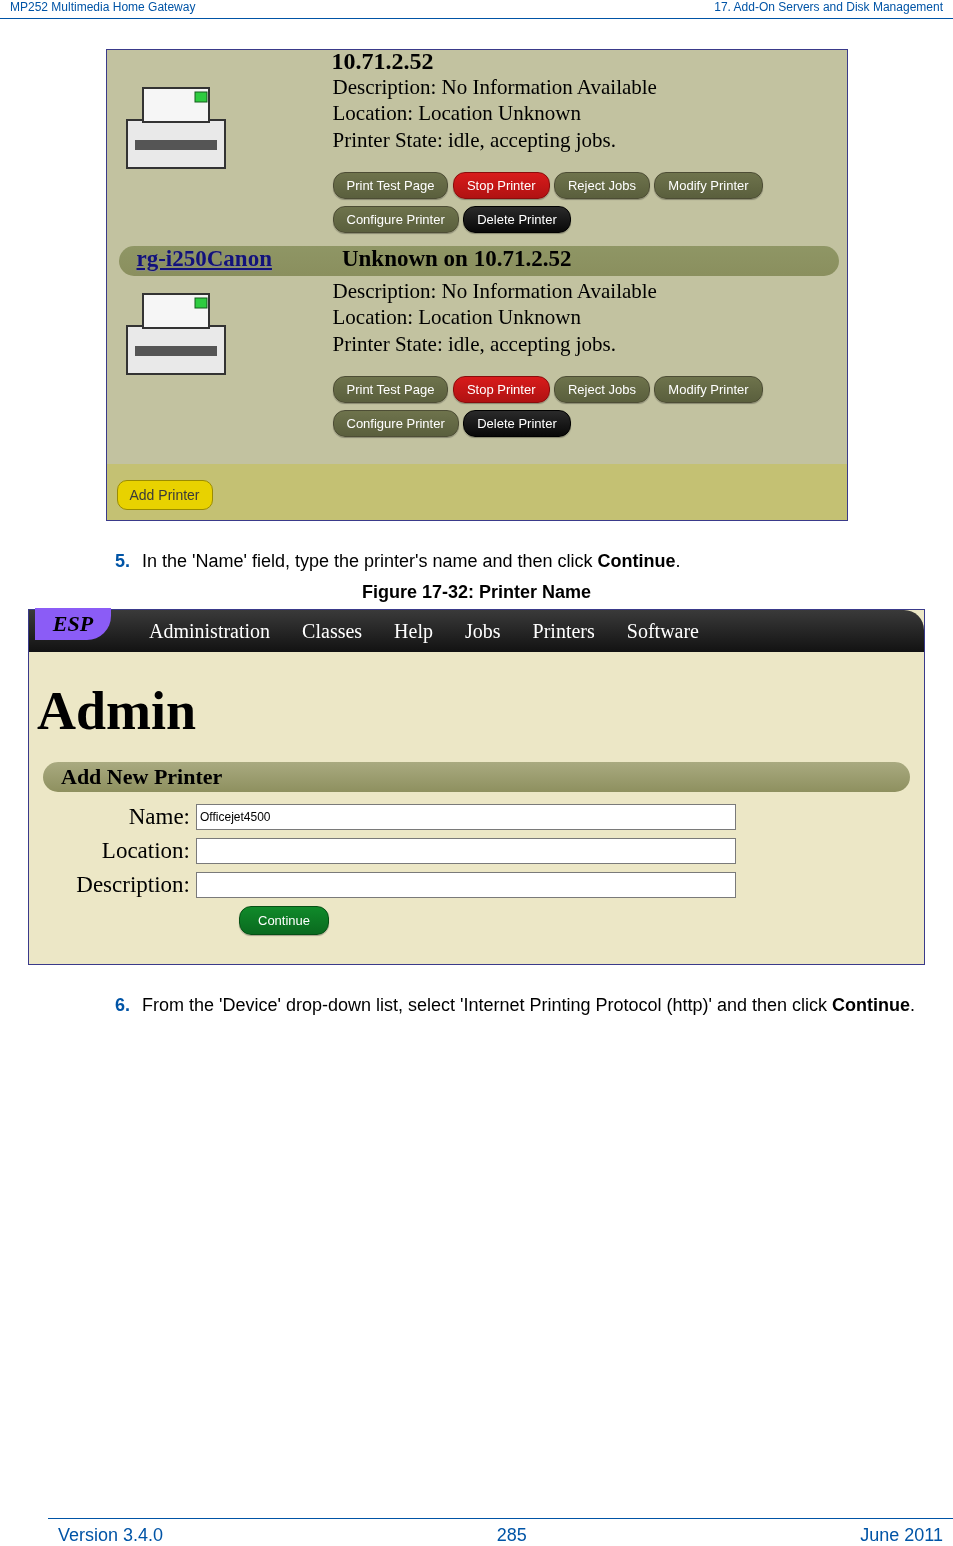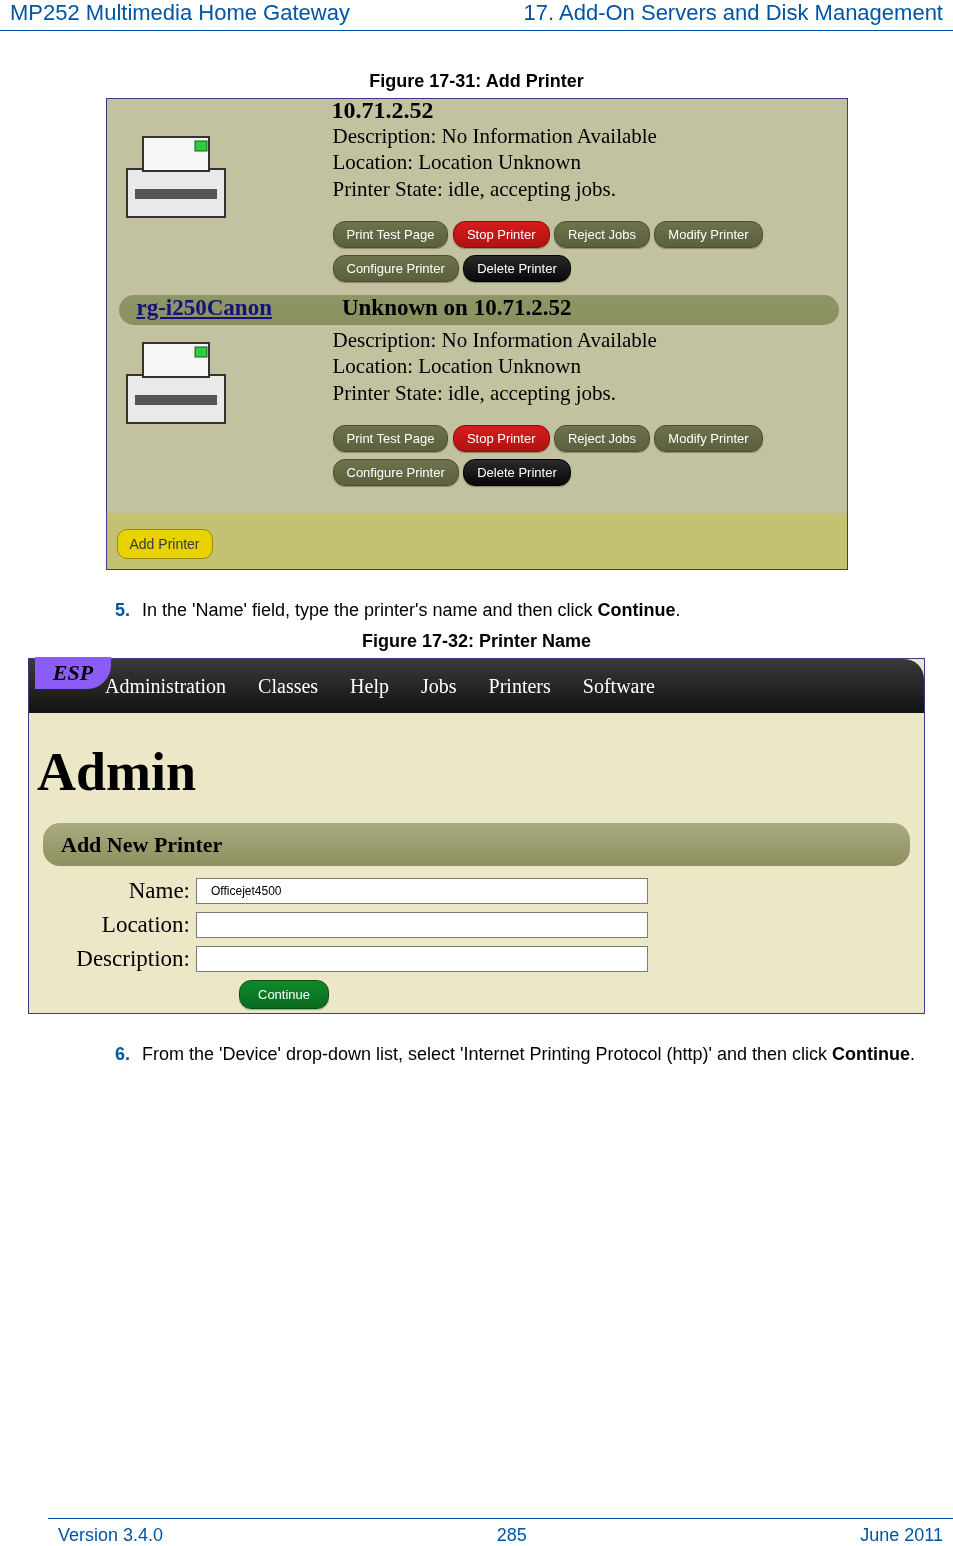--- a/index.html
+++ b/index.html
@@ -8,21 +8,21 @@
     background: #ffffff;
     width: 953px;
     height: 1546px;
     position: relative;
     color: #000;
   }
   .top-nav {
     display: flex;
     justify-content: space-between;
     color: #0054a6;
-    font-size: 22px;
+    font-size: 12px;
     padding: 0 10px 4px 10px;
     border-bottom: 1.5px solid #0054a6;
   }
   .content-wrap {
     padding: 30px 25px 0 25px;
   }
   .caption {
     text-align: center;
     font-weight: bold;
     font-size: 18px;
@@ -83,53 +83,53 @@
     border-radius: 12px; padding: 5px 13px;
     border: 1px solid #4d4d35;
     box-shadow: 0 1px 1px rgba(0,0,0,.3);
   }
   .pill-red { background: linear-gradient(#d81b1b,#b01212); border-color:#8a0c0c; }
   .pill-blk { background: linear-gradient(#2a2a2a,#080808); border-color:#000; }
   .printer-svg { width: 110px; height: 95px; }
   
   .box2 { width: 897px; height: 356px; position: relative; background: #ece7c6; }
   .tabbar {
-    height: 54px; background: linear-gradient(#3a3a3a,#121212);
+    height: 42px; background: linear-gradient(#3a3a3a,#121212);
     display: flex; align-items: center; gap: 32px;
-    font: 20px "Times New Roman", serif; color: #fff; padding-left: 76px;
+    font: 20px "Times New Roman", serif; color: #fff; padding-left: 120px;
     border-radius: 0 20px 0 0;
   }
   .esp {
     position: absolute; top:-2px; left: 6px;
     background: #8b5cf6; width: 76px; height: 32px;
     display:flex;align-items:center;justify-content:center;
     font: italic bold 22px "Times New Roman", serif;
     border-radius: 0 0 24px 0;
     text-align: right;
   }
   .admin-title {
     font: bold 54px "Times New Roman", serif;
     margin: 28px 0 20px 8px;
   }
   .bar3 {
-    margin: 0 14px; height: 43px;
+    margin: 0 14px; height: 30px;
     background: linear-gradient(#a9aa80,#8e905f);
     border-radius: 17px;
     display:flex; align-items:center; padding-left:18px;
     font: bold 22px "Times New Roman", serif;
   }
   .form-rows { margin-top: 8px; }
   .form-row {
     display:flex; align-items:center; height: 34px;
     font: 23px "Times New Roman", serif;
   }
   .form-row label { width: 167px; text-align:right; padding-right:6px; }
   .form-row input {
-    width: 452px; height: 26px; border: 1.5px solid #7a7a7a;
-    font-size: 12px; padding-left: 14px; background:#fff;
+    width: 540px; height: 26px; border: 1.5px solid #7a7a7a;
+    font-size: 12px; padding-left: 3px; background:#fff;
   }
   .continue-wrap { margin-left: 210px; margin-top: 4px; }
   .pill-grn {
     background: linear-gradient(#108a2a,#0a6a1f);
     border-color:#065015;
     padding: 6px 18px;
   }
   .bottom-nav {
     position: absolute; bottom: 0; left: 0; right: 0;
     display: flex; justify-content: space-between;
@@ -142,21 +142,20 @@
 </head>
 <body>
 
 <div class="top-nav">
   <span>MP252 Multimedia Home Gateway</span>
   <span>17. Add-On Servers and Disk Management</span>
 </div>
 
 <div class="content-wrap">
 
-  <div class="caption">Figure 17-31: Add Printer</div>
 
   <div class="cups-box box1">
     <div class="ip-head">10.71.2.52</div>
 
     <div class="row1-icon">
       <svg class="printer-svg" viewBox="0 0 110 95">
         <rect x="6" y="38" width="98" height="48" fill="#e9e9e9" stroke="#333" stroke-width="2"></rect>
         <rect x="22" y="6" width="66" height="34" fill="#f6f6f6" stroke="#333" stroke-width="2"></rect>
         <rect x="74" y="10" width="12" height="10" fill="#2ecc40" stroke="#155d1d"></rect>
         <rect x="14" y="58" width="82" height="10" fill="#555"></rect>

